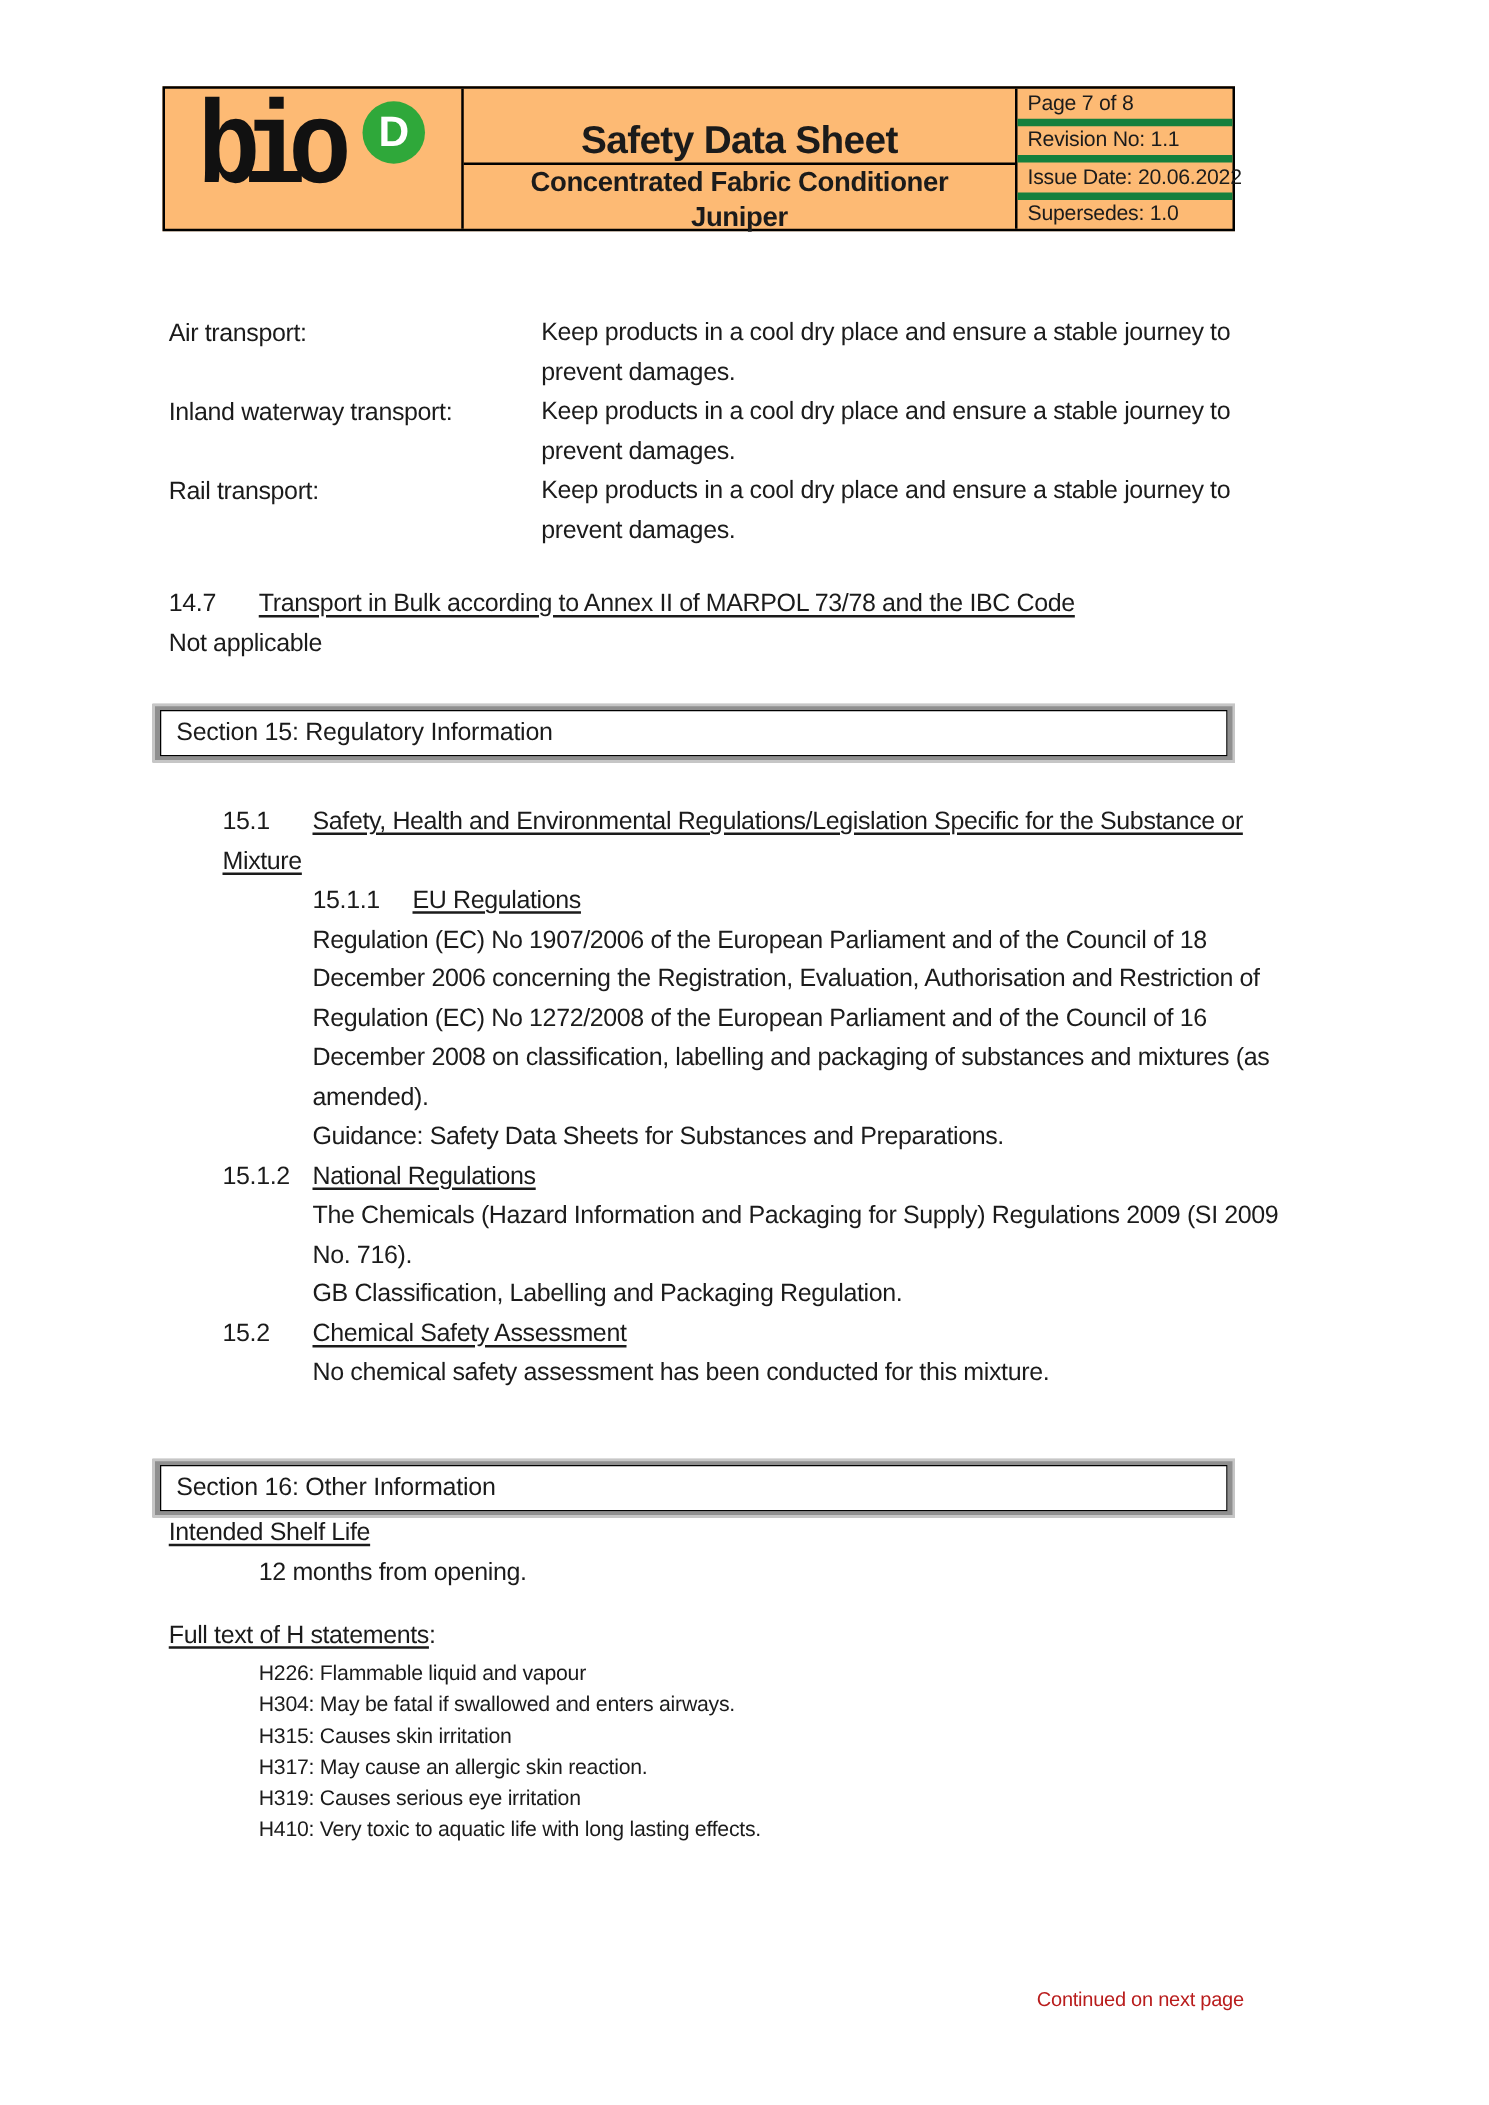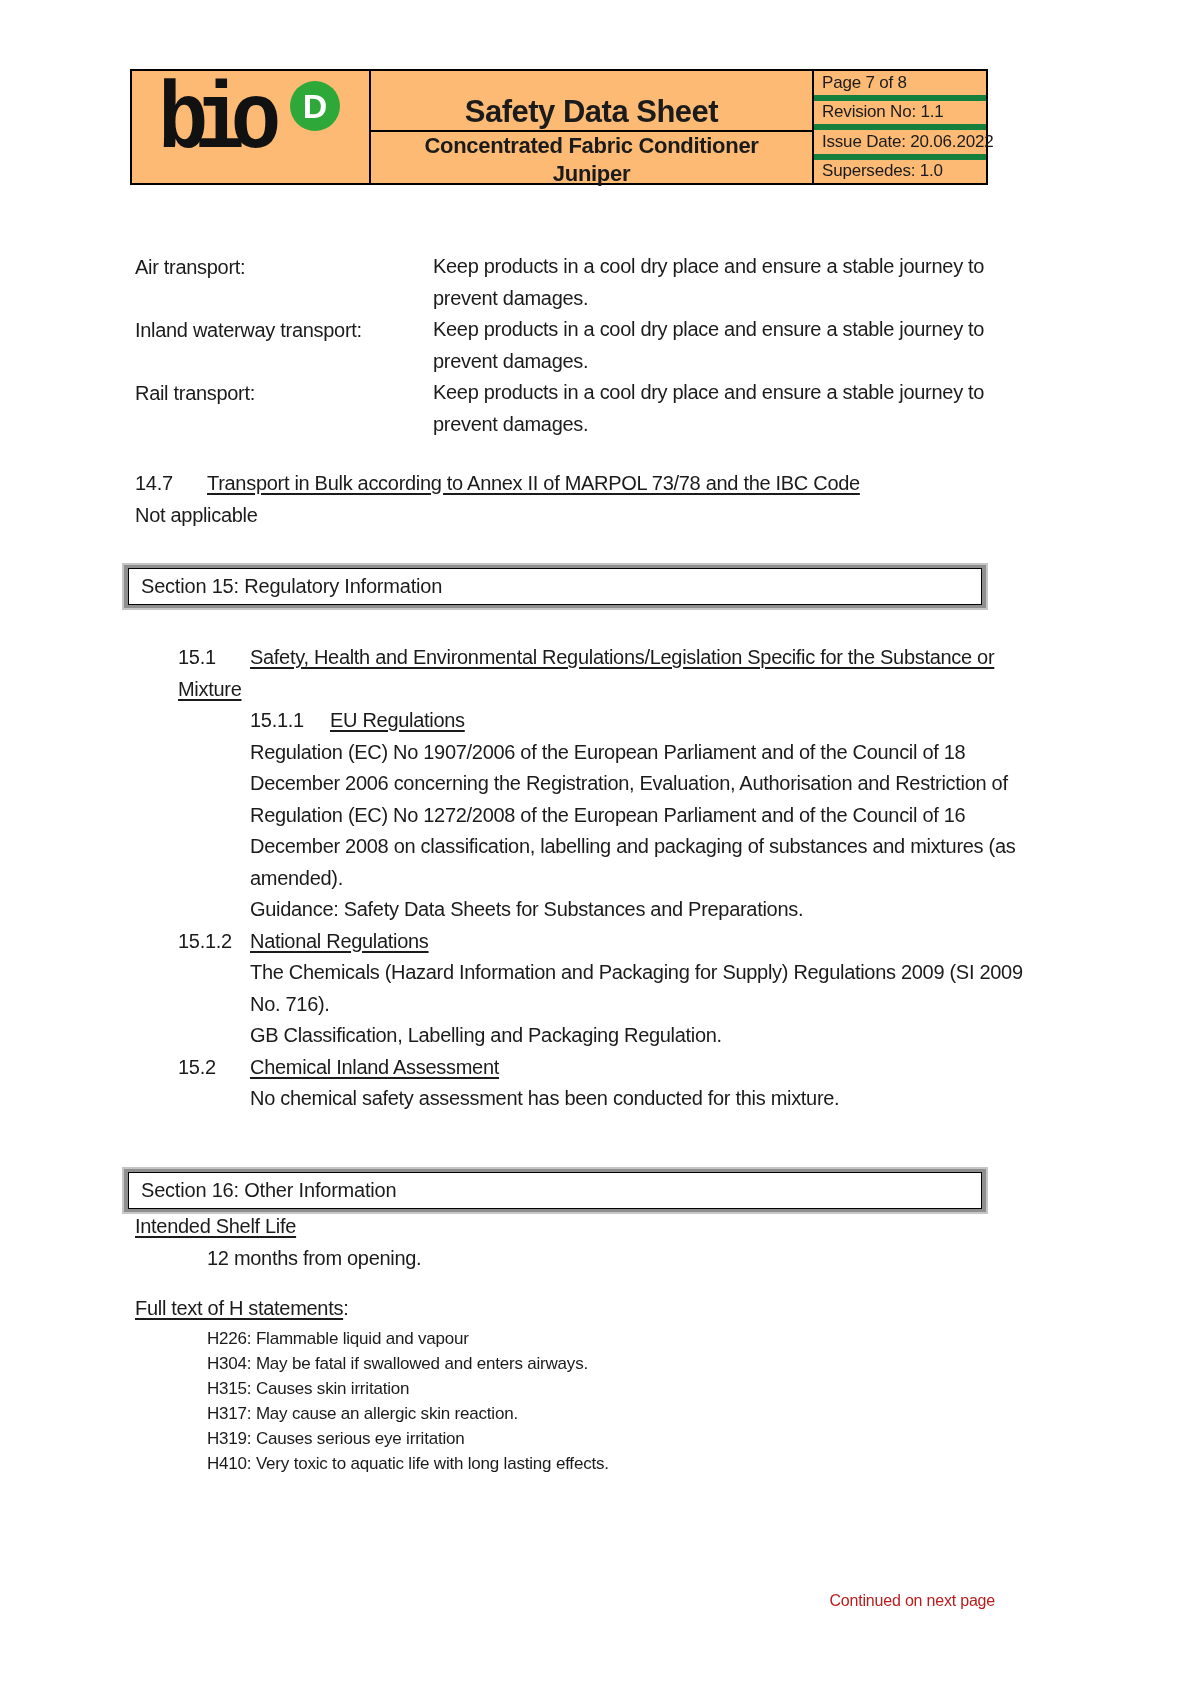--- a/index.html
+++ b/index.html
@@ -147,21 +147,21 @@
     <div class="line ind1">December 2008 on classification, labelling and packaging of substances and mixtures (as</div>
     <div class="line ind1">amended).</div>
     <div class="line ind1">Guidance: Safety Data Sheets for Substances and Preparations.</div>
     <div class="line">
       <span class="num72">15.1.2</span><span class="u">National Regulations</span>
     </div>
     <div class="line ind1">The Chemicals (Hazard Information and Packaging for Supply) Regulations 2009 (SI 2009</div>
     <div class="line ind1">No. 716).</div>
     <div class="line ind1">GB Classification, Labelling and Packaging Regulation.</div>
     <div class="line">
-      <span class="num72">15.2</span><span class="u">Chemical Inland Assessment</span>
+      <span class="num72">15.2</span><span class="u">Chemical Safety Assessment</span>
     </div>
     <div class="line ind1">No chemical safety assessment has been conducted for this mixture.</div>
   </div>
 
   <div class="banner banner-16">
     <div class="banner-inner">Section 16: Other Information</div>
   </div>
 
   <div class="shelf-block bodytext">
     <div class="line">

